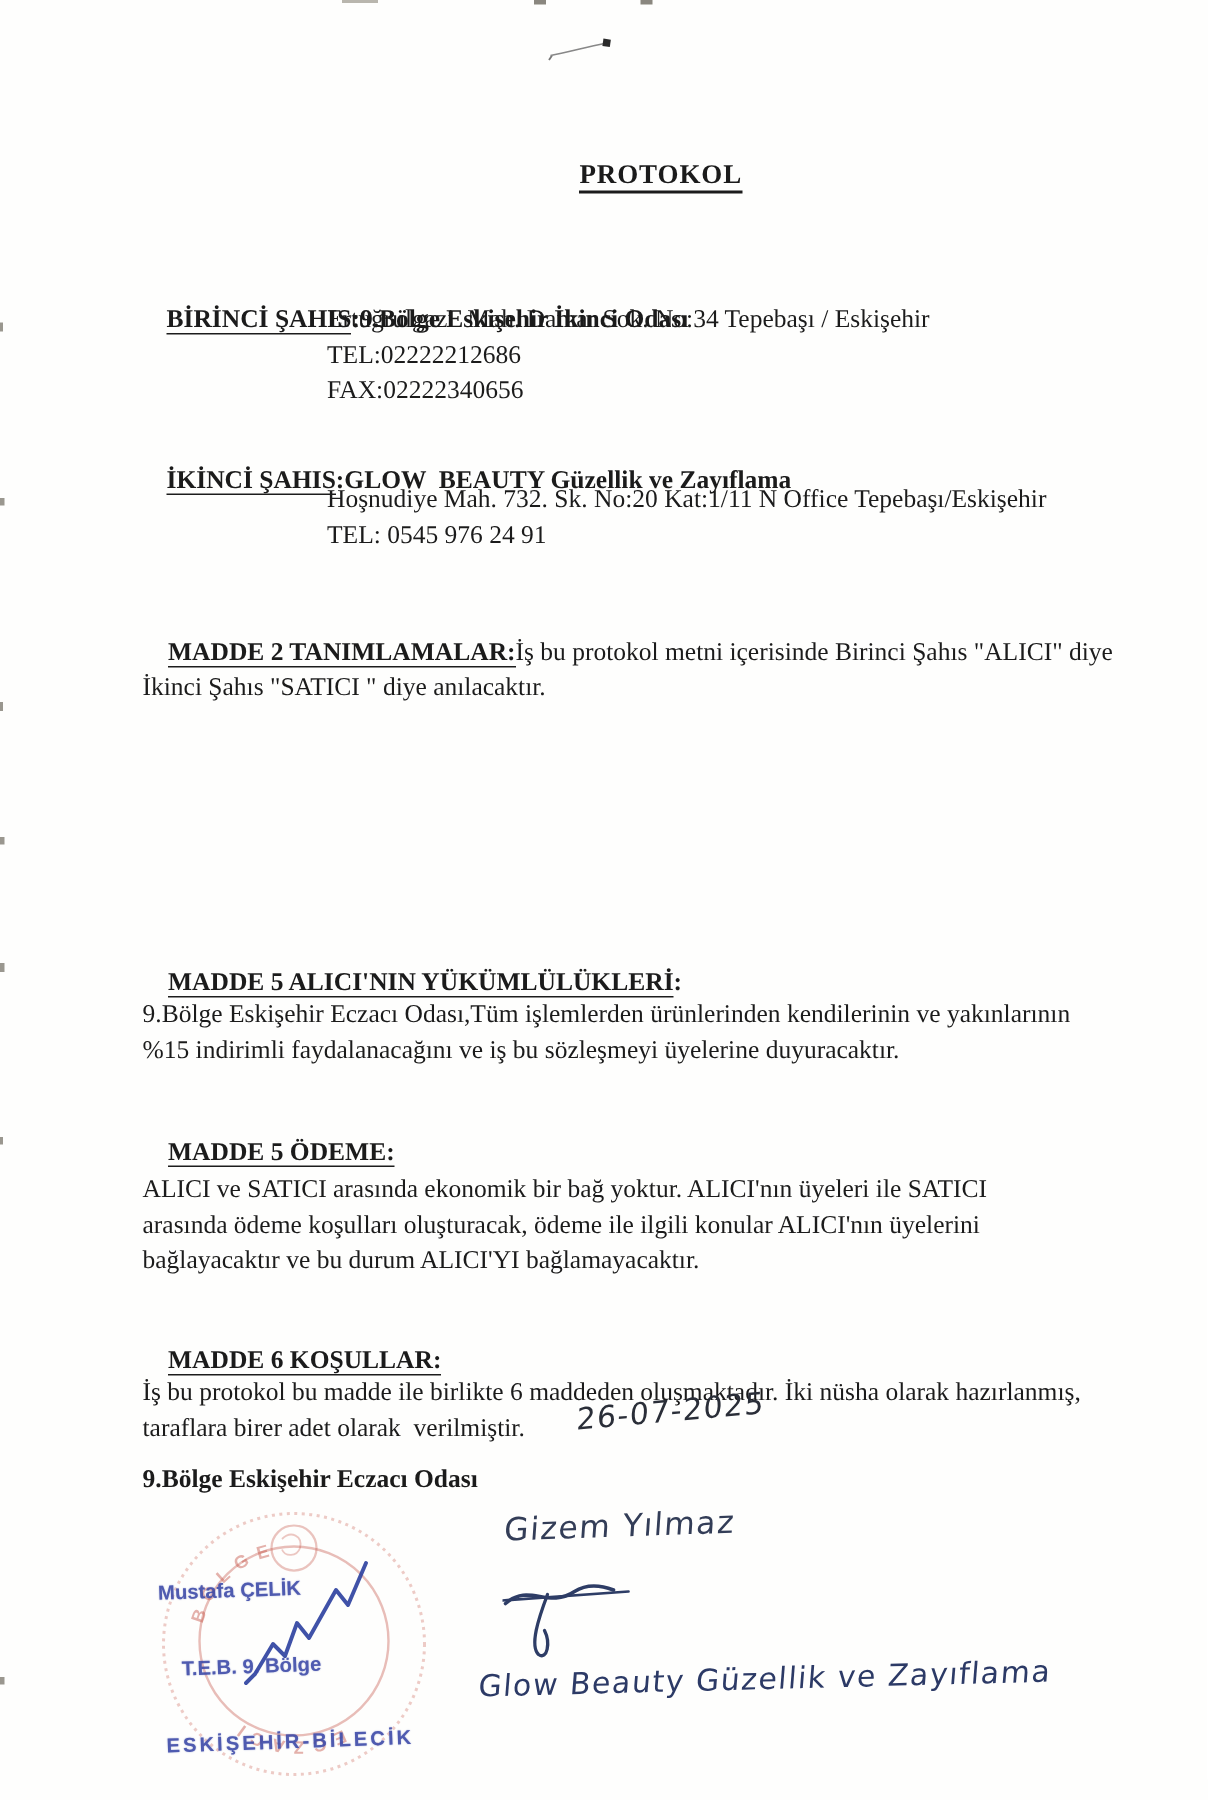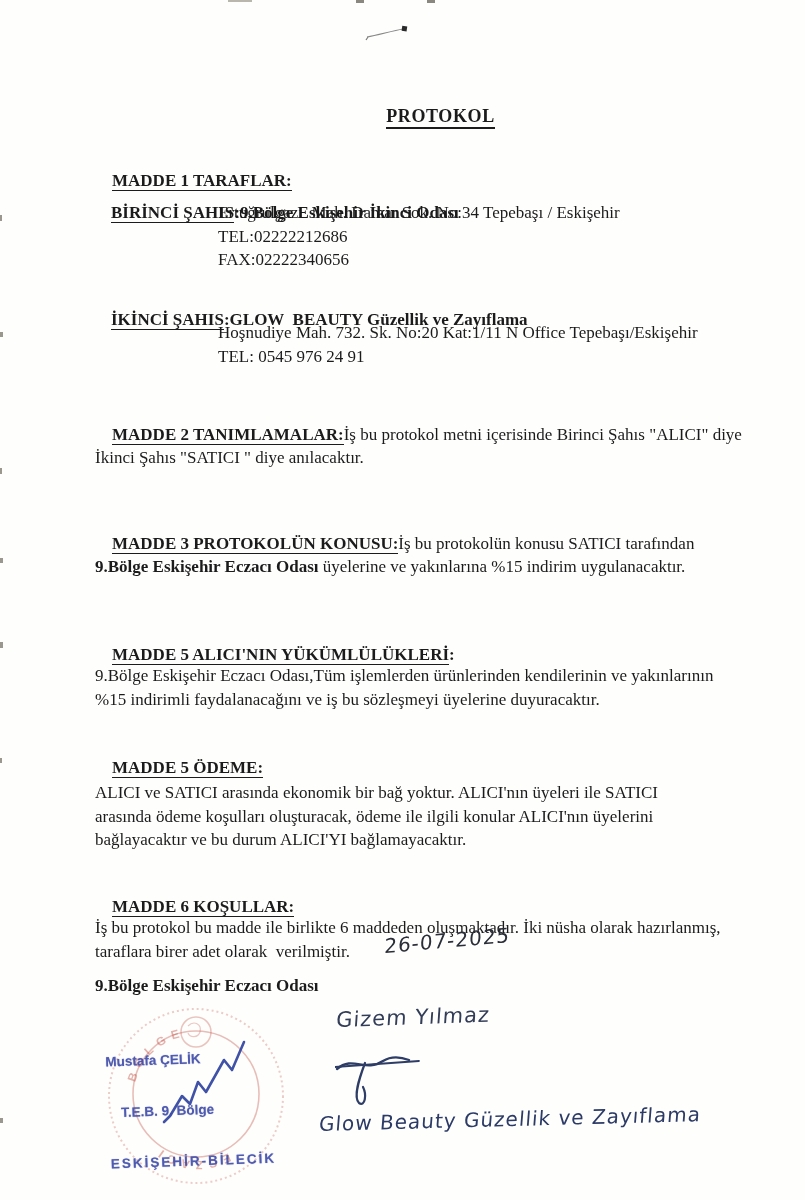--- a/index.html
+++ b/index.html
@@ -60,46 +60,39 @@
   <div class="edge-mark" style="left:0;top:468px;width:2px;height:6px;"></div>
   <div class="edge-mark" style="left:0;top:558px;width:3px;height:5px;"></div>
   <div class="edge-mark" style="left:0;top:642px;width:3px;height:6px;"></div>
   <div class="edge-mark" style="left:0;top:758px;width:2px;height:5px;"></div>
   <div class="edge-mark" style="left:0;top:1118px;width:3px;height:5px;"></div>
 
   <div class="title-wrap">
     <span class="hb" style="border-bottom-width:2px;">PROTOKOL</span>
   </div>
 
-  <div class="doc" style="left:95px;top:145px;">
-    <span class="hb">MADDE 1 TARAFLAR:</span>
-  </div>
 
   <div class="doc" style="left:94px;top:177px;">
     <span class="hb">BİRİNCİ ŞAHIS</span><span class="b">:9.Bölge Eskişehir İkinci Odası</span>
   </div>
   <div class="doc" style="left:218px;top:201px;width:560px;">Ertuğrulgazi  Mah. Damar Sok. No:34 Tepebaşı / Eskişehir
 TEL:02222212686
 FAX:02222340656</div>
 
   <div class="doc" style="left:94px;top:284px;">
     <span class="hb">İKİNCİ ŞAHIS</span><span class="b">:GLOW  BEAUTY Güzellik ve Zayıflama</span>
   </div>
   <div class="doc" style="left:218px;top:321px;width:580px;">Hoşnudiye Mah. 732. Sk. No:20 Kat:1/11 N Office Tepebaşı/Eskişehir
 TEL: 0545 976 24 91</div>
 
   <div class="doc" style="left:95px;top:399px;width:660px;">
     <span class="hb">MADDE 2 TANIMLAMALAR:</span><span>İş bu protokol metni içerisinde Birinci Şahıs "ALICI" diye
 İkinci Şahıs "SATICI " diye anılacaktır.</span>
   </div>
 
-  <div class="doc" style="left:95px;top:508px;width:680px;">
-    <span class="hb">MADDE 3 PROTOKOLÜN KONUSU:</span><span>İş bu protokolün konusu SATICI tarafından
-</span><span class="b">9.Bölge Eskişehir Eczacı Odası</span><span> üyelerine ve yakınlarına %15 indirim uygulanacaktır.</span>
-  </div>
 
   <div class="doc" style="left:95px;top:619px;">
     <span class="hb">MADDE 5 ALICI'NIN YÜKÜMLÜLÜKLERİ</span><span class="b">:</span>
   </div>
   <div class="doc" style="left:95px;top:664px;width:690px;">9.Bölge Eskişehir Eczacı Odası,Tüm işlemlerden ürünlerinden kendilerinin ve yakınlarının
 %15 indirimli faydalanacağını ve iş bu sözleşmeyi üyelerine duyuracaktır.</div>
 
   <div class="doc" style="left:95px;top:732px;">
     <span class="hb">MADDE 5 ÖDEME:</span>
   </div>

